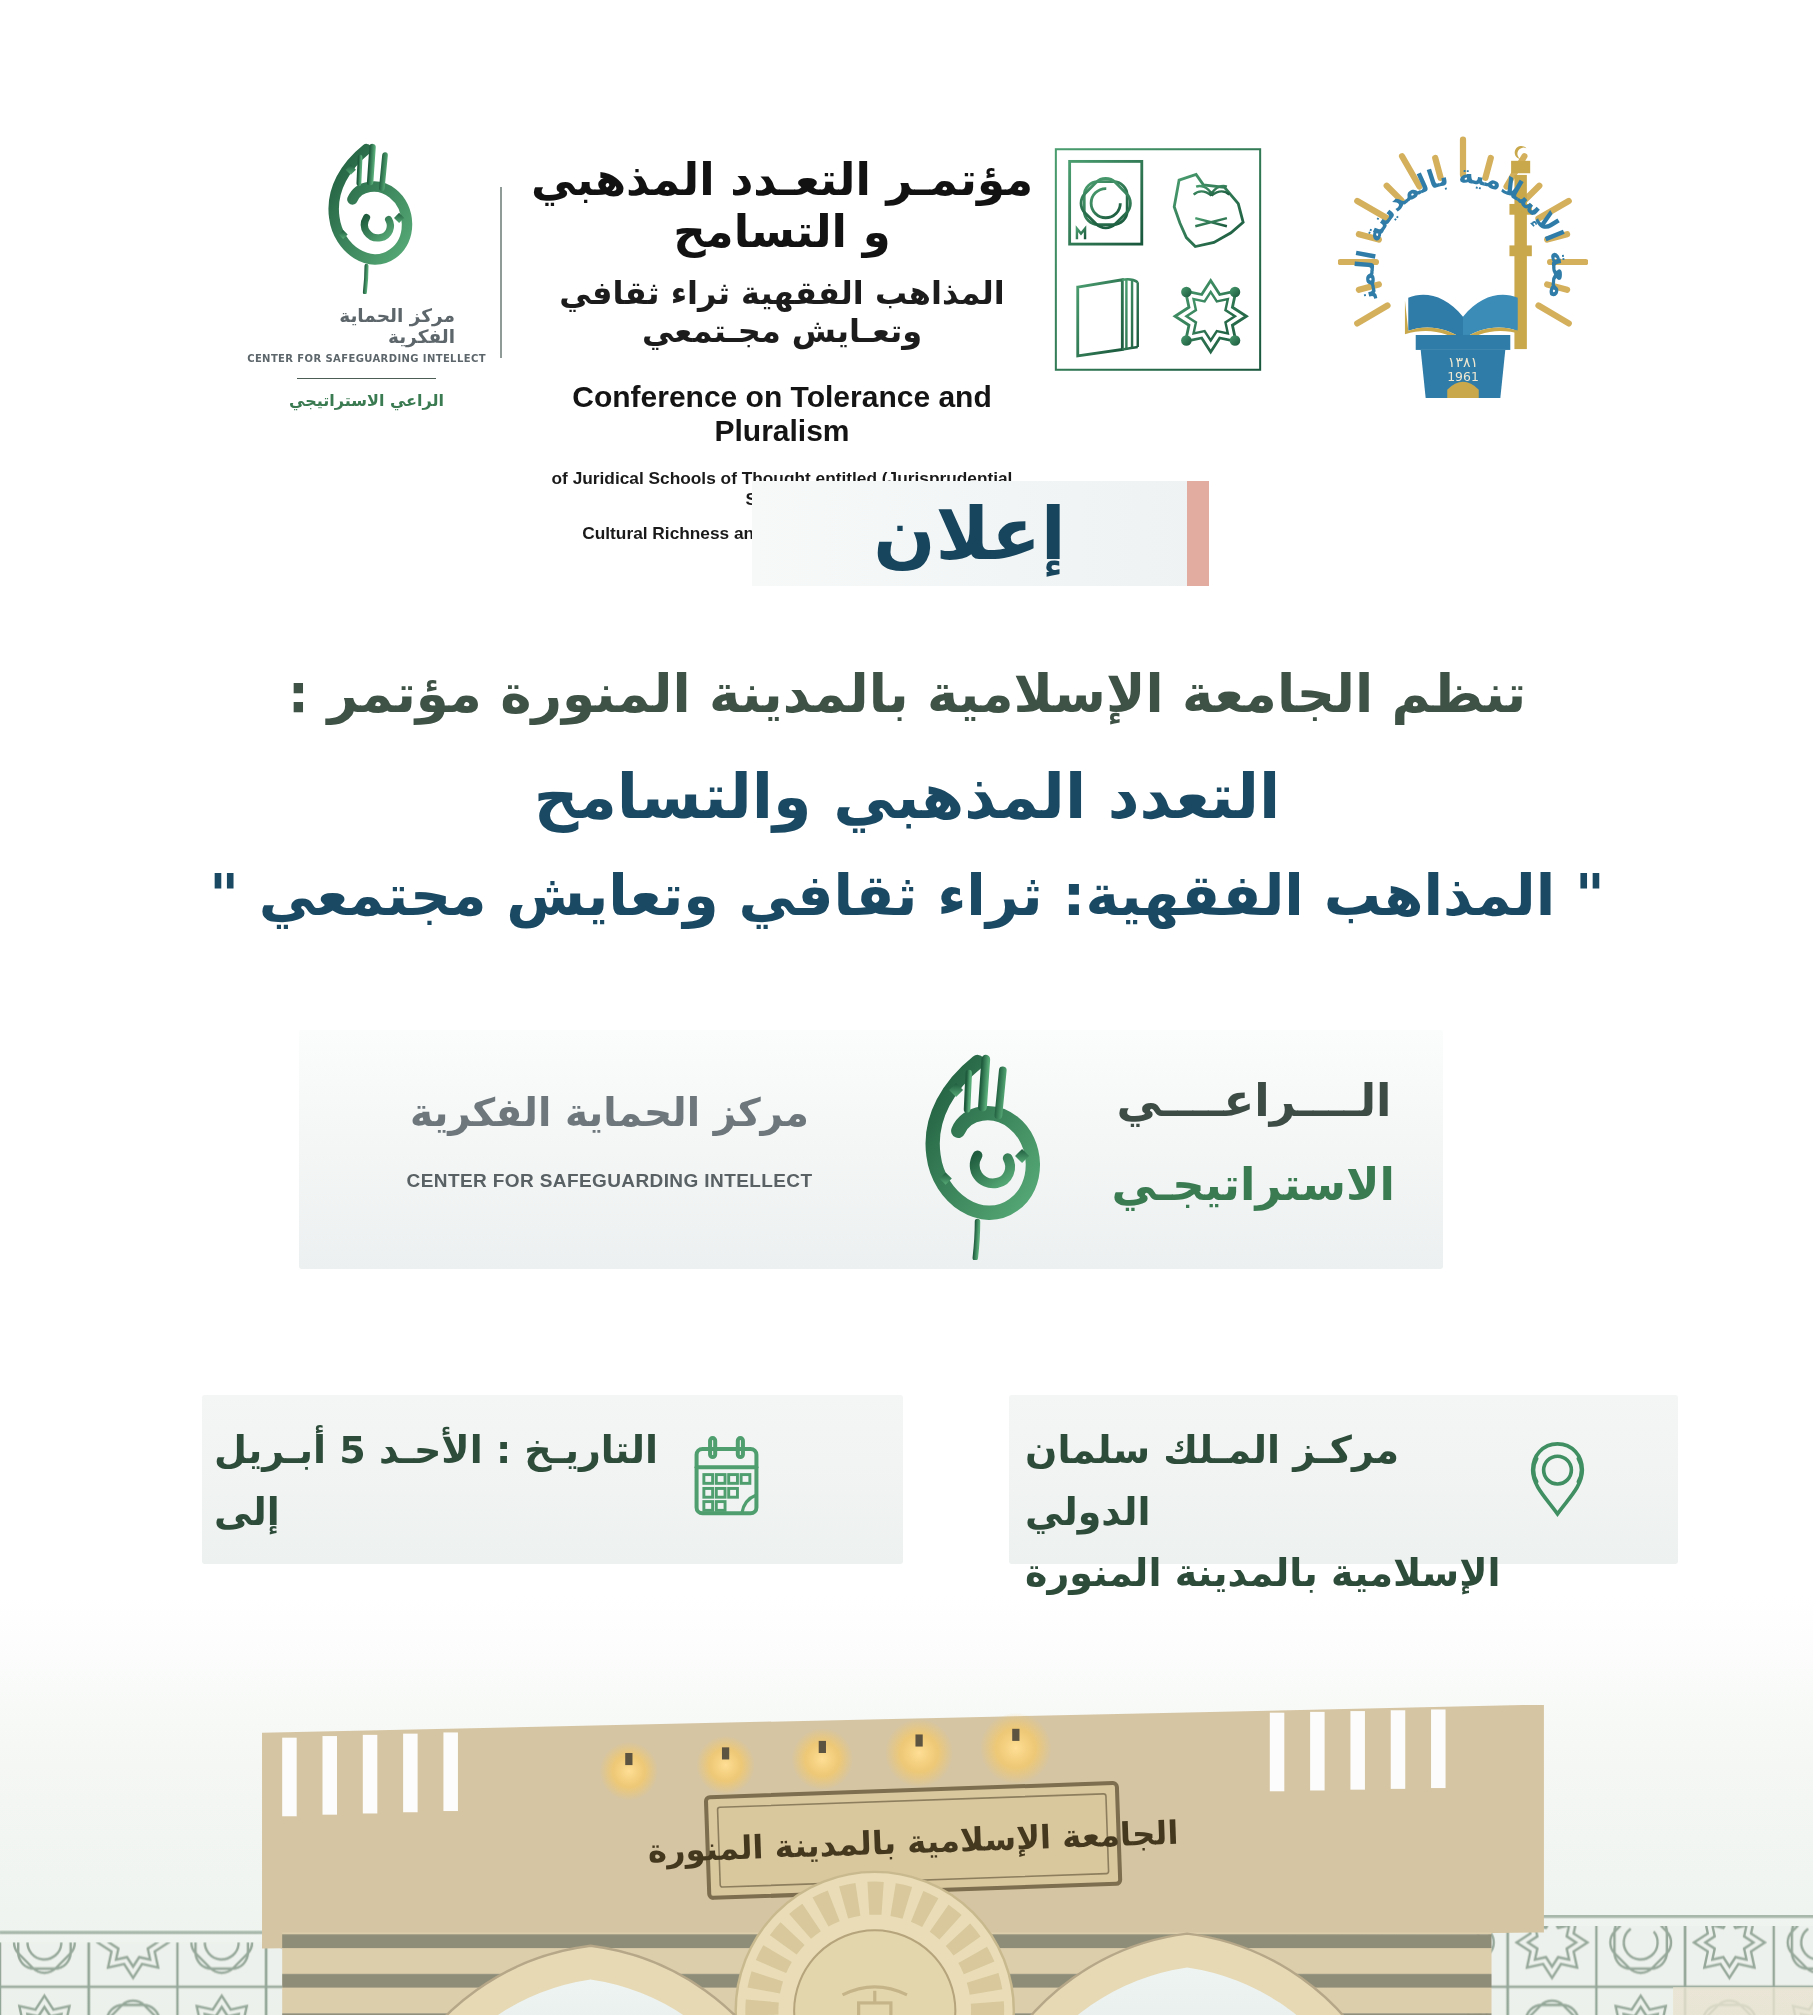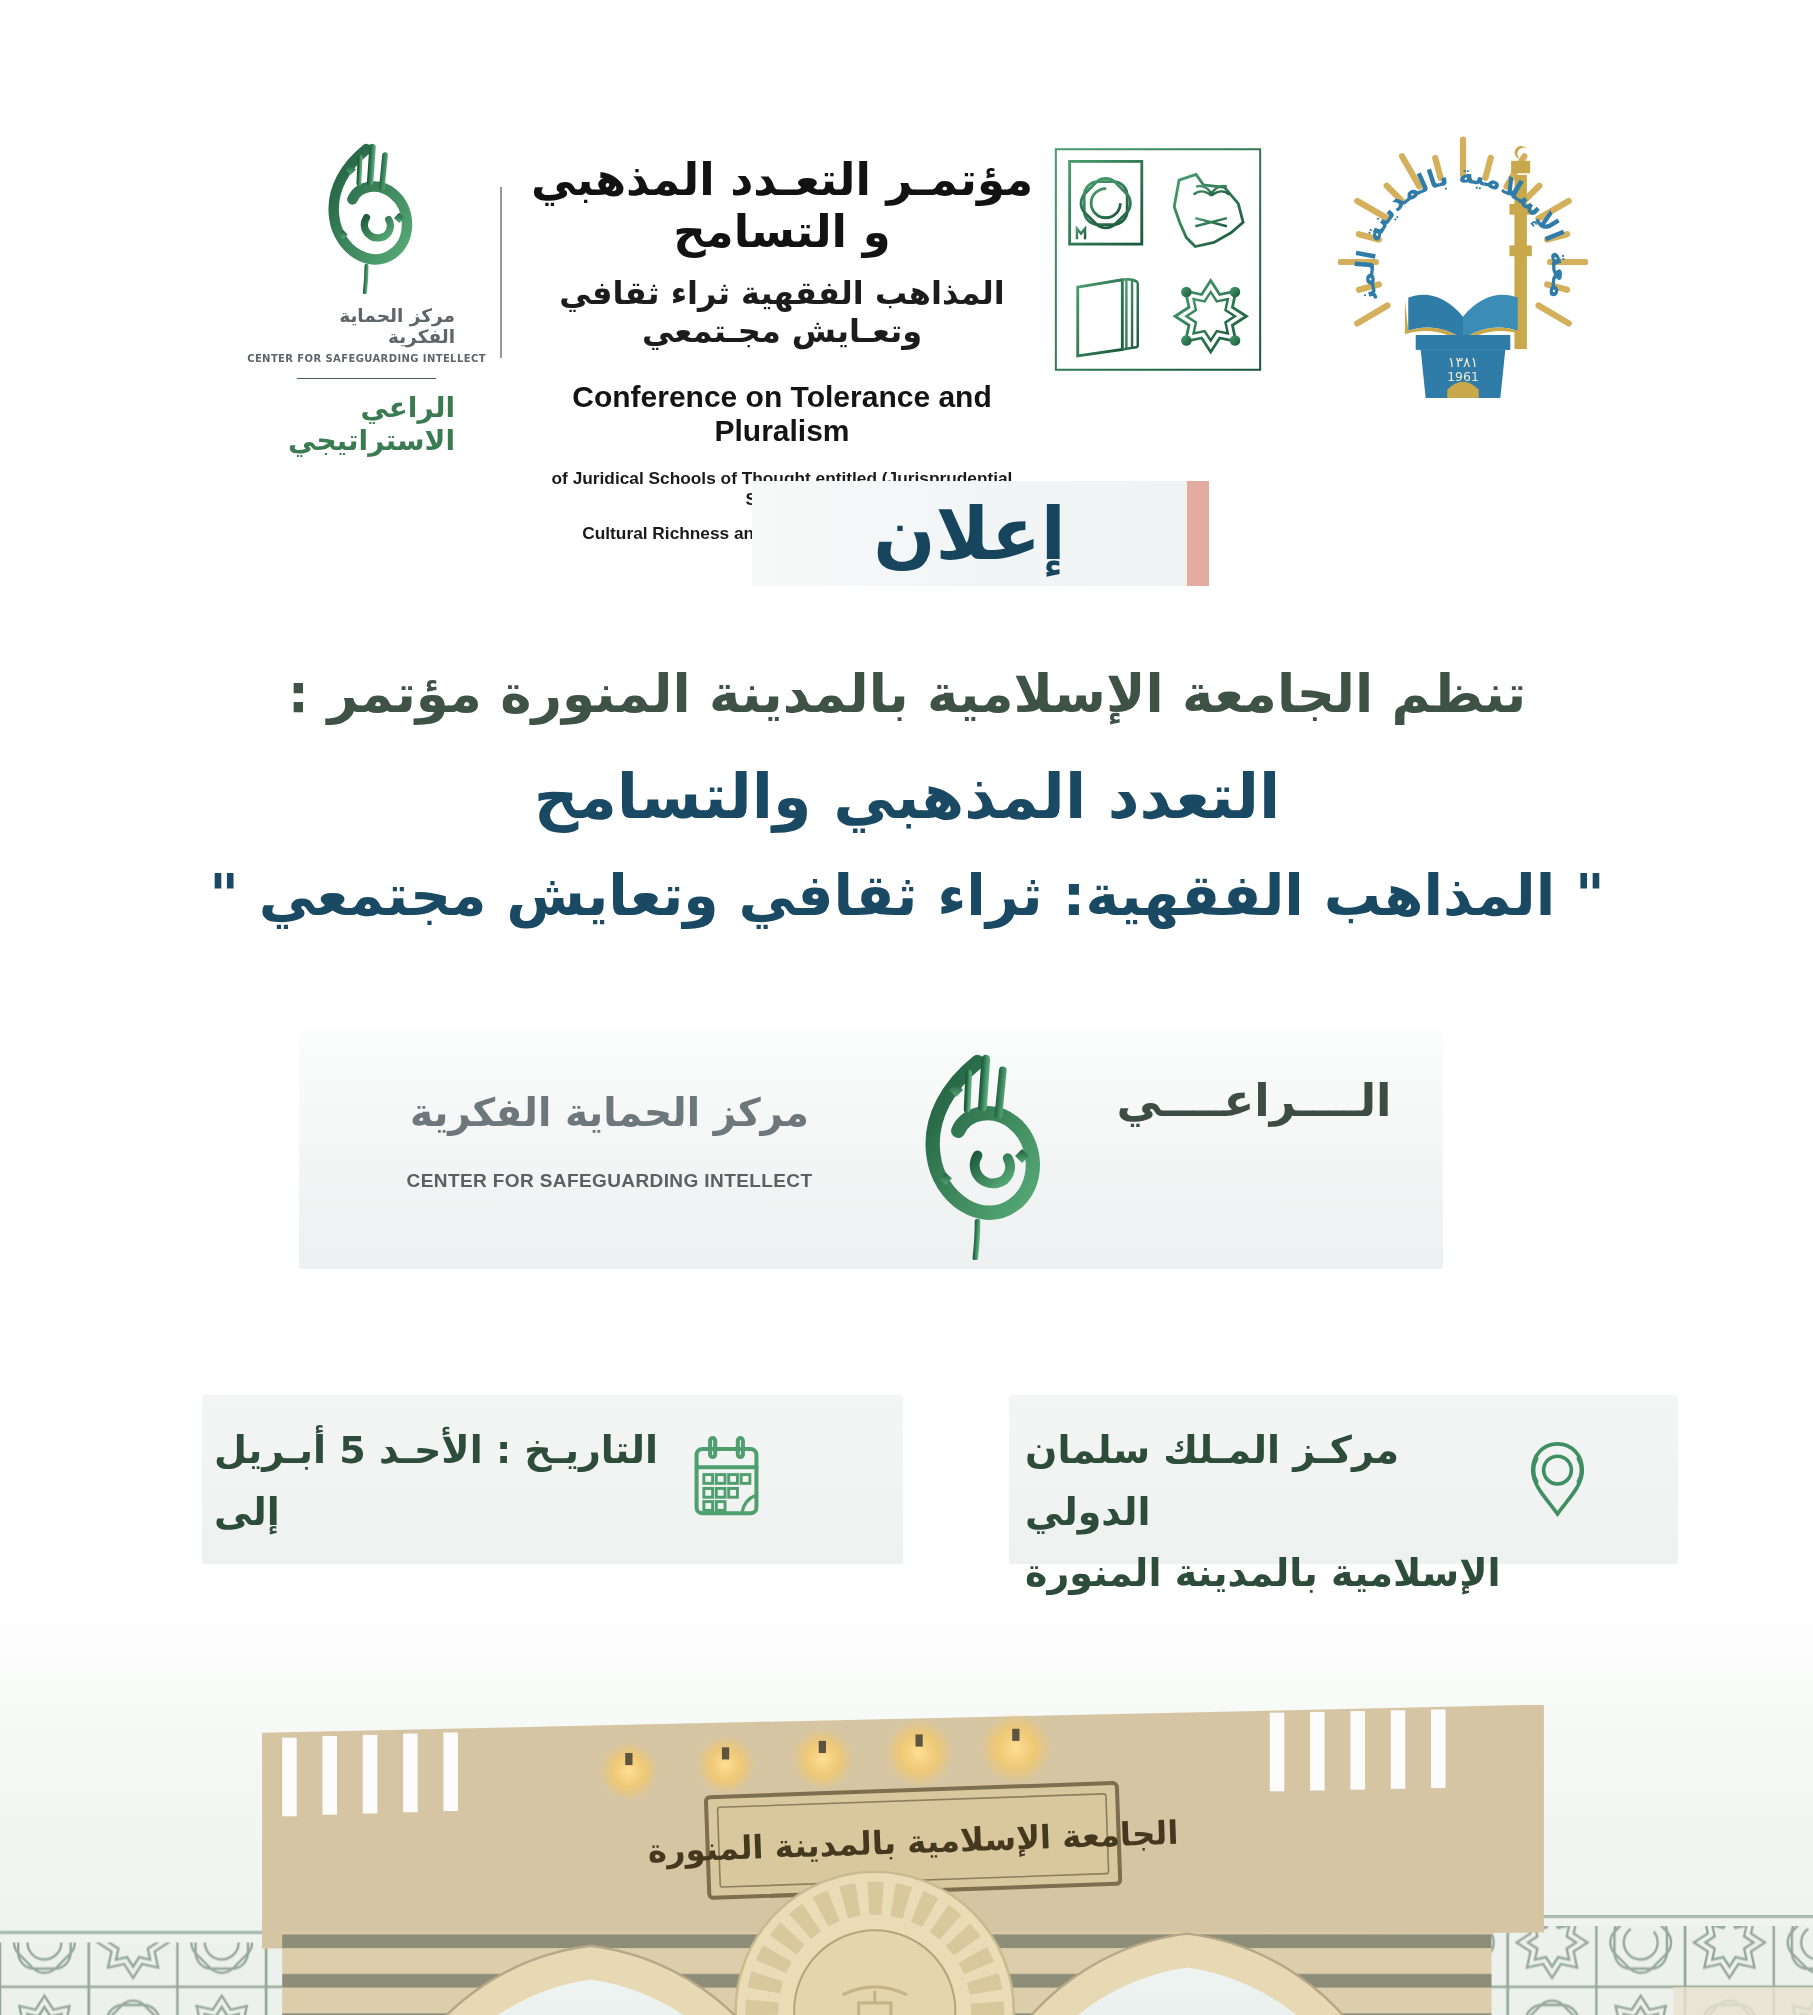--- a/index.html
+++ b/index.html
@@ -4,21 +4,21 @@
 <style>
   html,body{margin:0;padding:0;}
   body{font-family:"DejaVu Sans",sans-serif;}
   #page{position:relative;width:1814px;height:2239px;background:#ffffff;overflow:hidden;}
   .abs{position:absolute;}
   
   .csi-block{left:278px;top:133px;width:177px;display:flex;flex-direction:column;align-items:center;}
   .csi-name-ar{font-size:18.5px;font-weight:bold;color:#5d666b;margin-top:11.3px;}
   .csi-name-en{font-size:10px;font-weight:bold;color:#5d666b;letter-spacing:0.4px;margin-top:5.6px;white-space:nowrap;}
   .csi-divider{width:139px;height:1.6px;background:#4b5d54;margin-top:13.7px;}
-  .csi-role{font-size:28px;font-weight:bold;color:#3a7b52;margin-top:12px;}
+  .csi-role{font-size:16px;font-weight:bold;color:#3a7b52;margin-top:12px;}
   .vdiv{left:500px;top:187px;width:2px;height:171px;background:#6a7a74;opacity:.75;}
   
   .conf-block{left:520px;top:154px;width:524px;text-align:center;}
   .conf-ar1{font-size:45px;line-height:1.15;font-weight:bold;color:#121212;}
   .conf-ar2{font-size:32px;font-weight:600;color:#1c1c1c;margin-top:16px;}
   .conf-en1{font-family:"Liberation Sans","DejaVu Sans",sans-serif;font-size:30px;font-weight:bold;color:#141414;margin-top:30px;}
   .conf-en2{font-family:"Liberation Sans","DejaVu Sans",sans-serif;font-size:17.3px;font-weight:bold;color:#1a1a1a;margin-top:20px;}
   .conf-en3{font-family:"Liberation Sans","DejaVu Sans",sans-serif;font-size:17.3px;font-weight:bold;color:#1a1a1a;margin-top:13.7px;}
   
   .banner-bg{left:752px;top:481px;width:457px;height:105px;background:linear-gradient(90deg,#f7f9f9,#eef2f2);}
@@ -166,20 +166,21 @@
   <div class="abs banner-pink" style="background:#e2aca0;"></div>
   <div class="abs banner-label" dir="rtl">إعلان</div>
 
   <div class="abs ann ann-intro" dir="rtl">تنظم الجامعة الإسلامية بالمدينة المنورة مؤتمر :</div>
   <div class="abs ann ann-title" dir="rtl">التعدد المذهبي والتسامح</div>
   <div class="abs ann ann-sub" dir="rtl">" المذاهب الفقهية: ثراء ثقافي وتعايش مجتمعي "</div>
 
   <div class="abs sponsor">
     <div class="abs sp-words">
       <div class="sp-w1" dir="rtl">الــــراعــــي</div>
+      <div class="sp-w2" dir="rtl">الاستراتيجـي</div>
     </div>
     <svg class="abs" style="left:586px;top:10px;" width="185" height="220" viewBox="0 0 300 400">
       <g fill="none" stroke="url(#gGrad)" stroke-linecap="round">
         <path d="M150,40 C100,80 60,140 70,210 C80,290 160,340 215,300 C265,265 260,185 215,150 C180,122 130,130 115,165" stroke-width="26"></path>
         <path d="M150,210 c-15,25 5,55 35,50 c22,-4 30,-28 20,-45" stroke-width="18"></path>
         <path d="M165,35 L159,122" stroke-width="16"></path>
         <path d="M196,55 L188,137" stroke-width="14"></path>
         <path d="M134,60 L131,126" stroke-width="12"></path>
         <path d="M150,330 C150,360 148,378 146,396" stroke-width="10"></path>
       </g>

